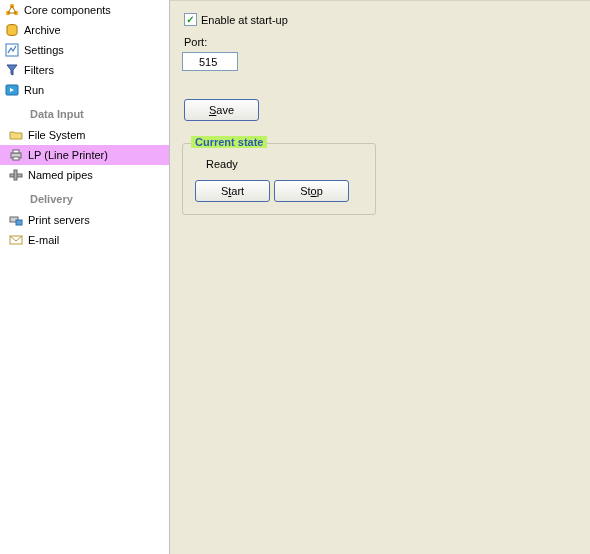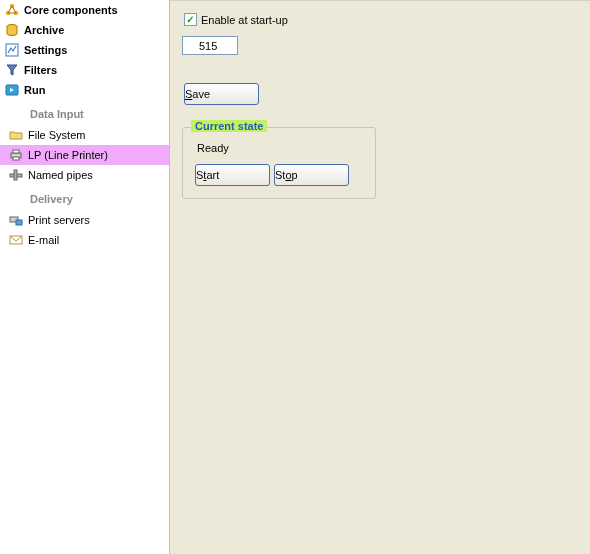--- a/index.html
+++ b/index.html
@@ -45,21 +45,21 @@
   }
   .tree-item.section {
     padding-left: 30px;
     color: #888;
     font-weight: bold;
     margin-top: 4px;
     margin-bottom: 1px;
     cursor: default;
   }
   .tree-item.top {
-    font-weight: bold;
+    font-weight: normal;
   }
   .tree-item.selected {
     background: #f0abfc;
   }
   .tree-item .icon {
     width: 16px;
     height: 16px;
     display: inline-flex;
     align-items: center;
     justify-content: center;
@@ -111,20 +111,21 @@
     width: 75px;
     height: 22px;
     background: linear-gradient(#fdfdfd, #e9e9e2);
     border: 1px solid #4a6cae;
     border-radius: 3px;
     font: inherit;
     cursor: pointer;
     padding: 0;
     display: inline-flex;
     align-items: center;
+    justify-content: center;
   }
   .btn .ul {
     text-decoration: underline;
   }
   .save-row {
     margin-top: 28px;
     margin-left: 2px;
   }
   .groupbox {
     border: 1px solid #c8c6b8;
@@ -137,21 +138,21 @@
   .groupbox .legend {
     position: absolute;
     top: -8px;
     left: 8px;
     background: #bef264;
     padding: 0 4px;
     color: #2a5db0;
     font-weight: bold;
   }
   .status-text {
-    margin-left: 4px;
+    margin-left: 13px;
     margin-bottom: 10px;
   }
   .btn-row {
     display: flex;
     gap: 4px;
     margin-left: 2px;
   }
 
   svg { display: block; }
 </style>
@@ -277,20 +278,21 @@
 
   <div class="main">
 
     <div class="chk-row">
       <span class="chk">
         <span class="tick">✓</span>
       </span>
       <span>Enable at start-up</span>
     </div>
 
+    <div class="field-label">Port:</div>
     <input class="text-input" value="515" style="">
 
     <div class="save-row">
       <button class="btn">
           <span><span></span><span class="ul">S</span><span>ave</span></span>
         </button>
     </div>
 
     <div class="groupbox">
       <div class="legend">Current state</div>

